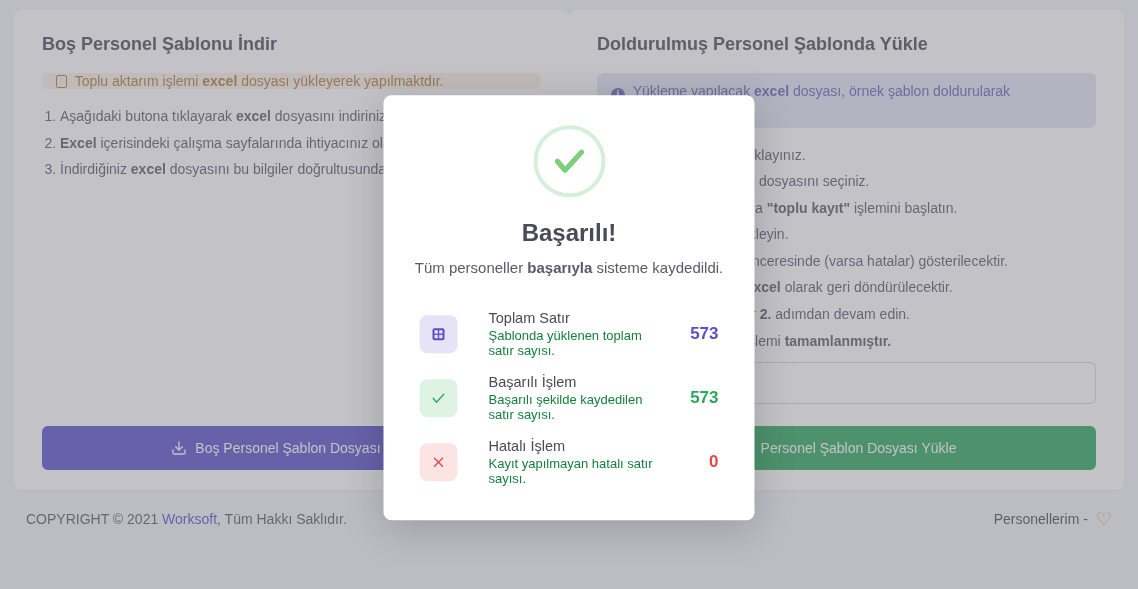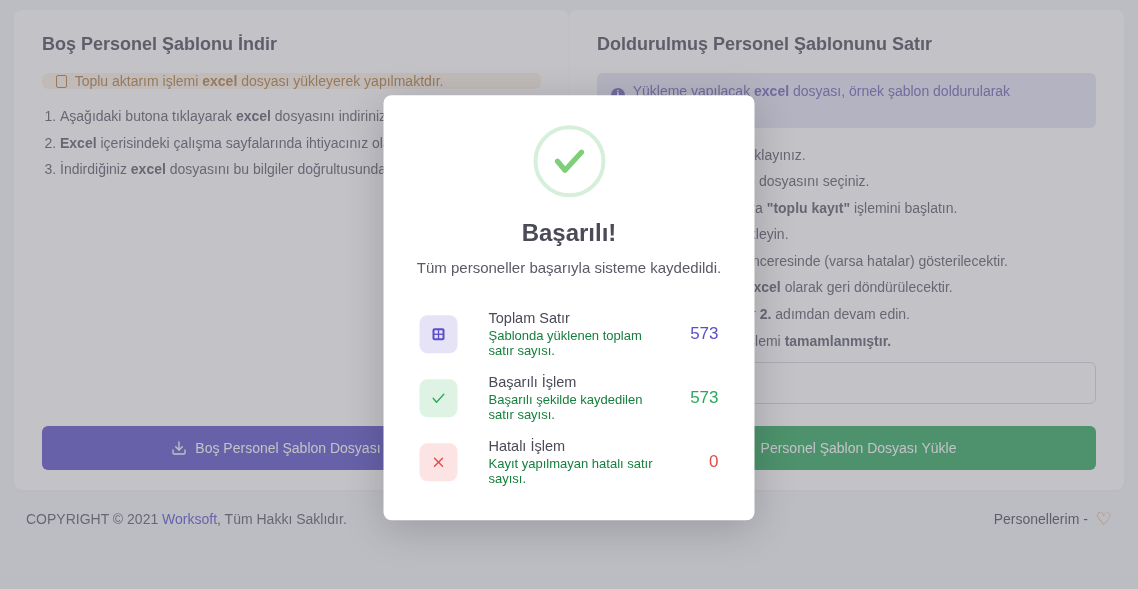--- a/index.html
+++ b/index.html
@@ -22,30 +22,30 @@
 .footer { display:flex; justify-content:space-between; align-items:center; padding:18px 12px 8px; font-size:14px; color:#5a5a68; }
 .footer a { color:#5a4fc8; text-decoration:none; }
 .footer-right { display:flex; align-items:center; gap:8px; color:#4a4a58;text-align:center; }
 .heart { color:#f58a3c; font-size:18px; }
 
 .modal { position:absolute; z-index:20; left:50%; top:50%; transform:translate(-50%,-47%); width:371px; background:#fff; border-radius:8px; padding:30px 30px 26px; box-shadow:0 8px 40px rgba(0,0,0,0.18); text-align:center; }
 .check-ring { width:72px; height:72px; border:4px solid #d5efdb; border-radius:50%; display:flex; align-items:center; justify-content:center; margin:0 auto 22px; }
 .check-ring svg { width:36px; height:36px; stroke:#7fcf7a; stroke-width:3.5; fill:none; stroke-linecap:round; stroke-linejoin:round; }
 .modal h1 { font-size:24px; font-weight:600; color:#4a4a58; margin-bottom:12px; }
 .modal-sub { font-size:15px; color:#5a5a68; margin-bottom:26px; }
-.modal-sub b { font-weight:400; }
+.modal-sub b { font-weight:700; }
 .stat { display:flex; align-items:center; gap:31px; text-align:left; padding:8px 6px; }
 .stat-icon { width:38px; height:38px; border-radius:8px; display:flex; align-items:center; justify-content:center; font-size:17px; flex-shrink:0; }
 .ic-purple { background:#e5e3f5; color:#5a4fc8; }
 .ic-green { background:#dff3e4; color:#2aa85a; }
 .ic-red { background:#fde4e4; color:#e24a4a; }
 .stat-text { flex:1; }
 .stat-title { font-size:14.5px; font-weight:500; color:#4a4a58; margin-bottom:2px; }
 .stat-desc { font-size:13px; color:#15803d; }
-.stat-val { font-size:17px; font-weight:400; }
+.stat-val { font-size:17px; font-weight:700; }
 .v-purple { color:#5a4fc8; }
 .v-green { color:#2aa85a; }
 .v-red { color:#e24a4a; }
 .ic-svg { width:16px; height:16px; stroke:currentColor; fill:none; stroke-width:2; stroke-linecap:round; stroke-linejoin:round; }
 .info-dot { display:inline-flex; width:14px; height:14px; border-radius:50%; background:currentColor; color:inherit; align-items:center; justify-content:center; font-size:10px; font-weight:700; margin-right:4px; vertical-align:-2px; }
 .info-dot::after { content:"i"; color:#fff; }
 .file-ic { display:inline-block; width:11px; height:13px; border:1.5px solid currentColor; border-radius:2px; margin-right:4px; vertical-align:-2px; position:relative; }
 </style>
 </head>
 <body>
@@ -68,21 +68,21 @@
         <svg class="ic-svg" viewBox="0 0 24 24">
             <path d="M21 15v4a2 2 0 0 1-2 2H5a2 2 0 0 1-2-2v-4"></path>
             <polyline points="7 10 12 15 17 10"></polyline>
             <line x1="12" y1="15" x2="12" y2="3"></line>
           </svg>
         <span>Boş Personel Şablon Dosyası İndir</span>
       </button>
     </div>
 
     <div class="card">
-      <h2>Doldurulmuş Personel Şablonunu Satır</h2>
+      <h2>Doldurulmuş Personel Şablonda Yükle</h2>
       <div class="alert-info">
         <span class="info-dot"></span>
         <span>Yükleme yapılacak </span><b>excel</b><span> dosyası, örnek şablon doldurularak oluşturulmalıdır.</span>
       </div>
       <ol>
         <li>Dosya seç butonuna tıklayınız.</li>
         <li>Doldurduğunuz şablon dosyasını seçiniz.</li>
         <li><span>Dosya seçildikten sonra </span><b>"toplu kayıt"</b><span> işlemini başlatın.</span></li>
         <li>İşlem bitene kadar bekleyin.</li>
         <li>İşlem sonucu uyarı penceresinde (varsa hatalar) gösterilecektir.</li>

